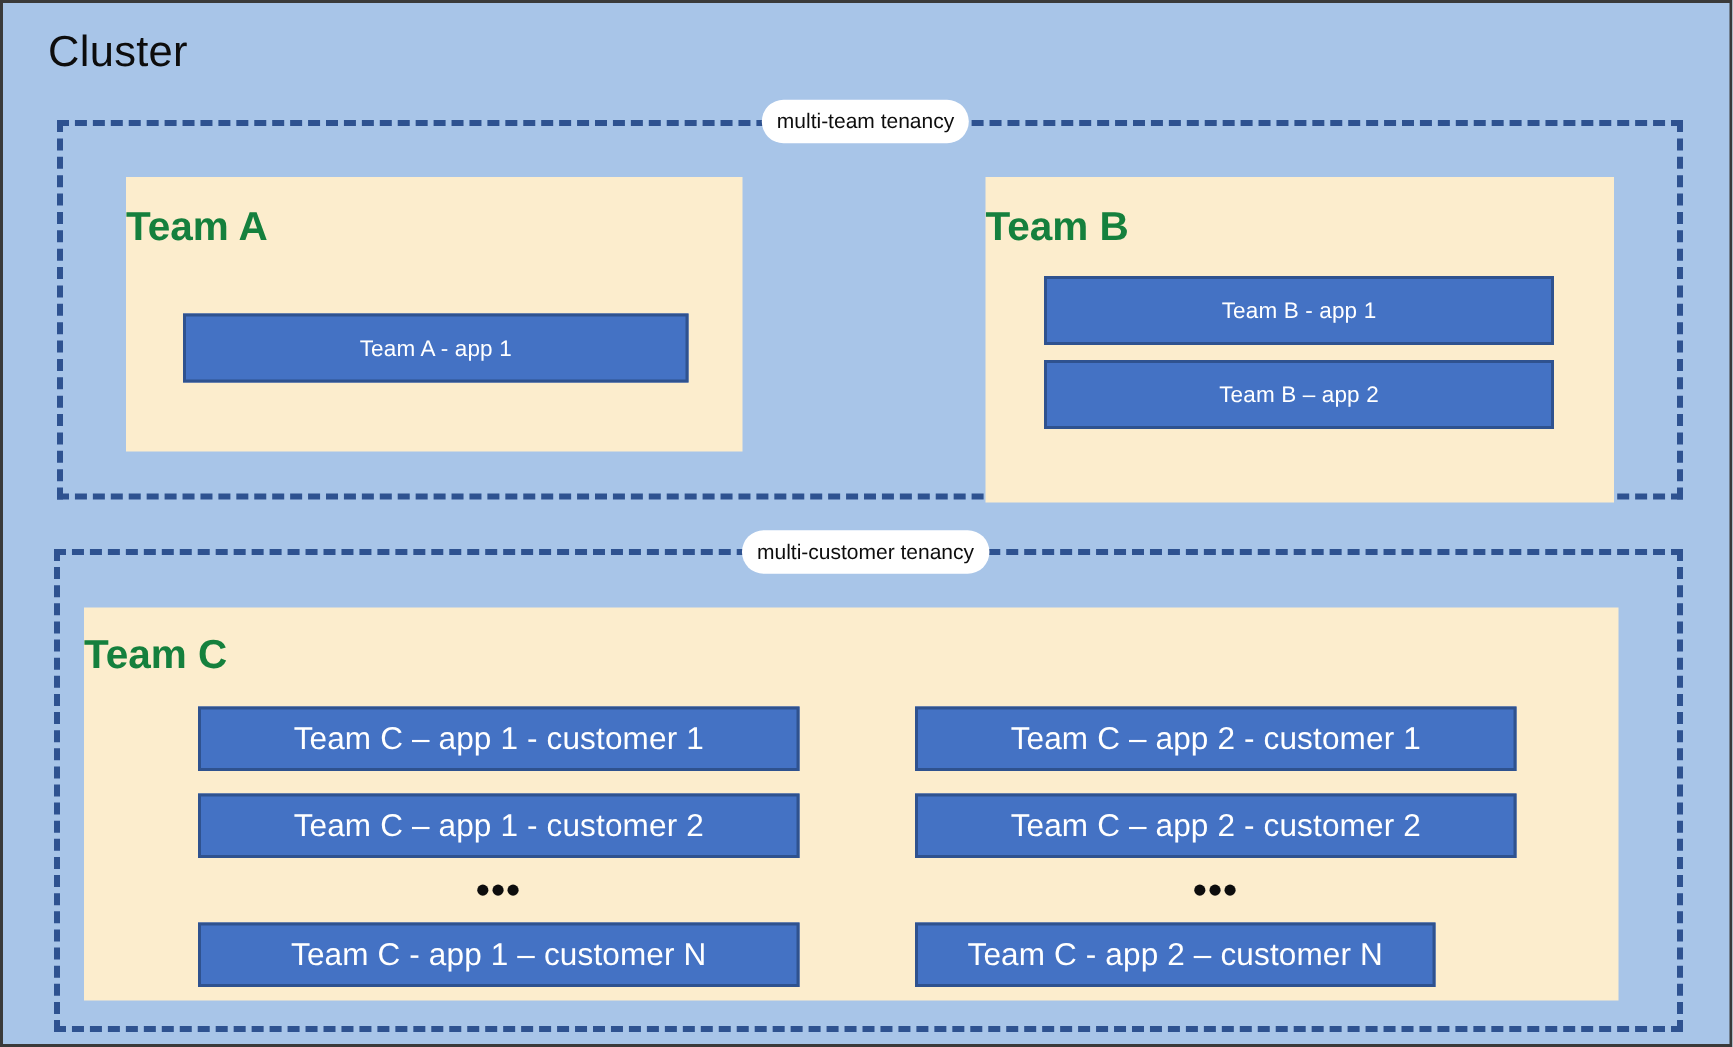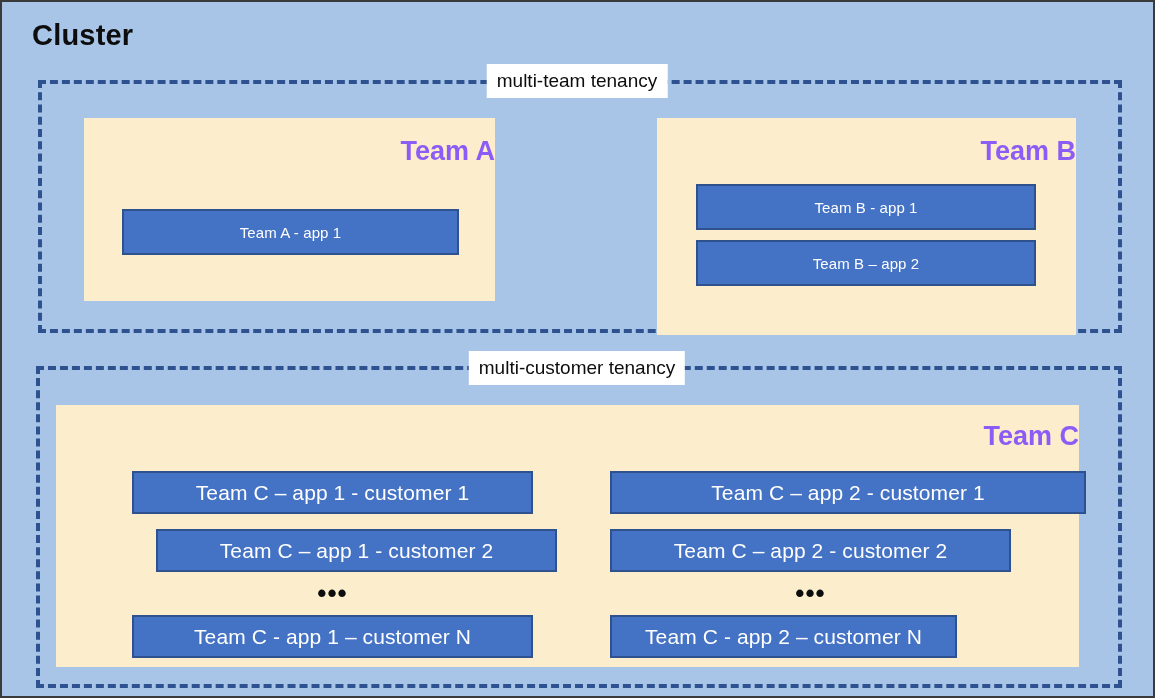--- a/index.html
+++ b/index.html
@@ -22,21 +22,21 @@
     border: 2px solid #3a3a3a;
     overflow: hidden;
   }
 
   
   .cluster-title {
     position: absolute;
     left: 30px;
     top: 17px;
     font-size: 29px;
-    font-weight: bold;
+    font-weight: normal;
     color: #0d0d0d;
     letter-spacing: 0.2px;
     white-space: nowrap;
   }
 
   
   .tenancy {
     position: absolute;
     box-sizing: border-box;
     border: 4px dashed #2e5290;
@@ -53,49 +53,50 @@
     top: 364px;
     width: 1086px;
     height: 322px;
   }
 
   
   .tenancy-label {
     position: absolute;
     background: #ffffff;
     color: #0d0d0d;
-    font-size: 19px;
+    font-size: 14px;
     line-height: 1.0;
     padding: 7px 10px 8px 10px;
     white-space: nowrap;
     transform: translate(-50%, -50%);
     z-index: 5;
+    border-radius: 15px;
   }
   .tenancy-label.team-label   { left: 575px; top: 79px; }
   .tenancy-label.customer-label { left: 575px; top: 366px; }
 
   
   .team-box {
     position: absolute;
     box-sizing: border-box;
     background: #fcedcd;
     border: 0;
   }
   .team-box.team-a { left: 82px;  top: 116px; width: 411px; height: 183px; }
   .team-box.team-b { left: 655px; top: 116px; width: 419px; height: 217px; }
   .team-box.team-c { left: 54px;  top: 403px; width: 1023px; height: 262px; }
 
   .team-name {
     position: absolute;
     left: 0;
-    right: 0;
-    text-align: right;
+    right: 15px;
+    text-align: left;
     font-size: 27px;
     font-weight: bold;
-    color: #8b5cf6;
+    color: #15803d;
     white-space: nowrap;
   }
   .team-box.team-a .team-name { top: 18px; }
   .team-box.team-b .team-name { top: 18px; }
   .team-box.team-c .team-name { top: 16px; }
 
   
   .app-box {
     position: absolute;
     box-sizing: border-box;
@@ -113,24 +114,24 @@
 
   
   .a1 { left: 38px; top: 91px; width: 337px; height: 46px; }
 
   
   .b1 { left: 39px; top: 66px;  width: 340px; height: 46px; }
   .b2 { left: 39px; top: 122px; width: 340px; height: 46px; }
 
   
   .c-l1 { left: 76px; top: 66px;  width: 401px; height: 43px; }
-  .c-l2 { left: 76px; top: 124px; width: 401px; height: 43px; margin-left: 24px; }
+  .c-l2 { left: 76px; top: 124px; width: 401px; height: 43px; }
   .c-l3 { left: 76px; top: 210px; width: 401px; height: 43px; }
   
-  .c-r1 { left: 554px; top: 66px;  width: 476px; height: 43px; }
+  .c-r1 { left: 554px; top: 66px;  width: 401px; height: 43px; }
   .c-r2 { left: 554px; top: 124px; width: 401px; height: 43px; }
   .c-r3 { left: 554px; top: 210px; width: 347px; height: 43px; }
 
   
   .ellipsis {
     position: absolute;
     font-size: 26px;
     font-weight: bold;
     color: #0d0d0d;
     line-height: 1;

